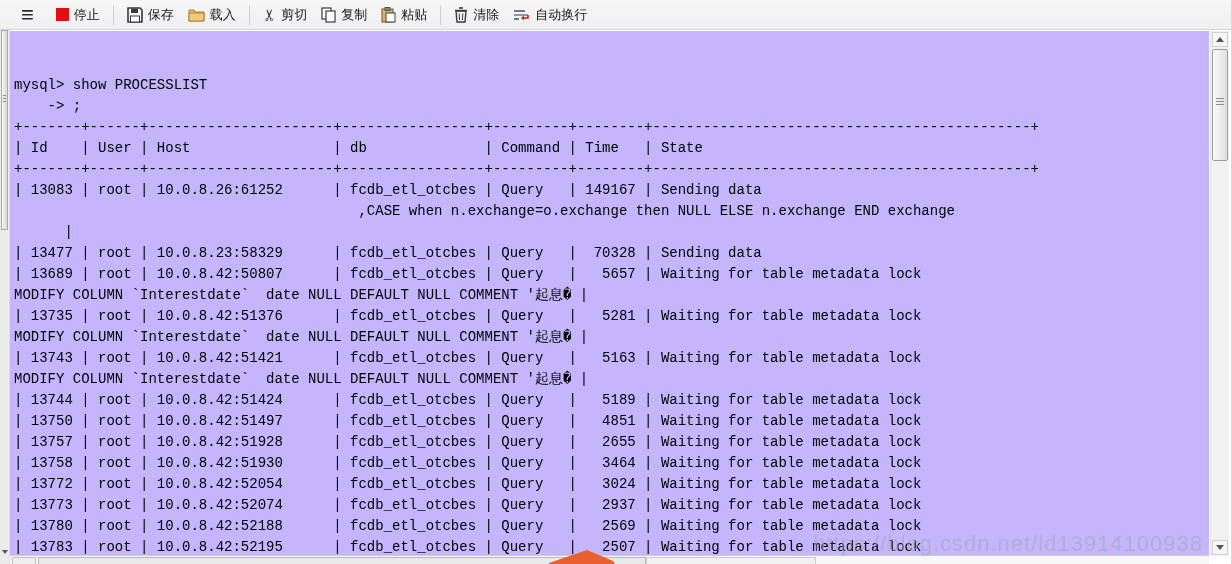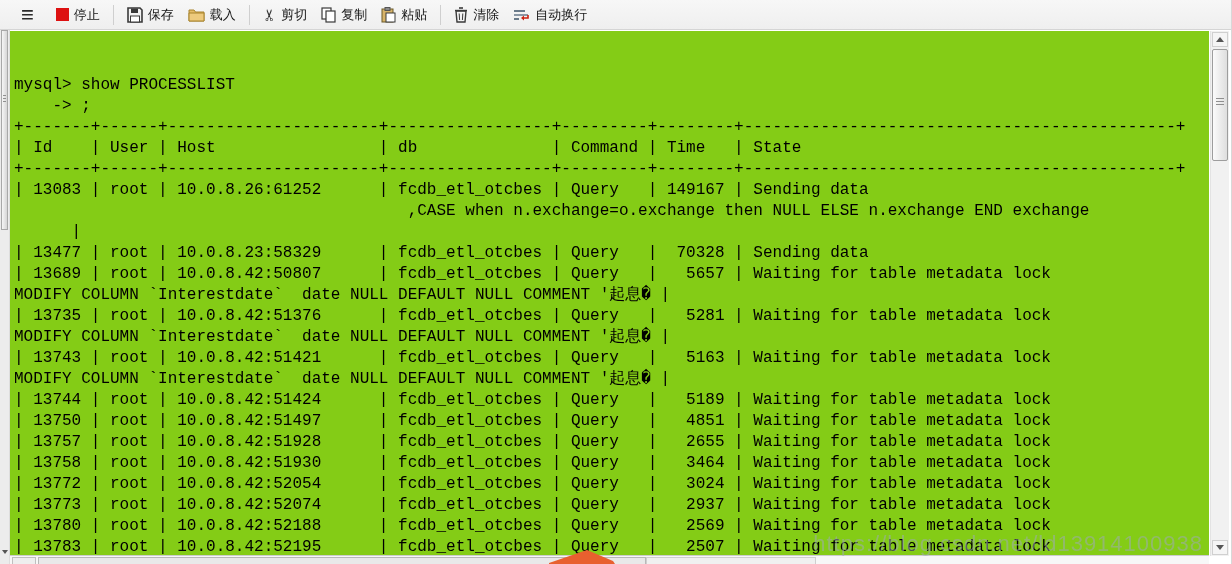--- a/index.html
+++ b/index.html
@@ -17,23 +17,23 @@
   }
   .tb-btn{display:flex;align-items:center;gap:5px;padding:3px 7px;font-size:13px;color:#161616;cursor:default;border-radius:2px;}
   .tb-sep{width:1px;height:20px;background:#cfcfcf;margin:0 6px;}
   .hamburger{font-size:22px;font-weight:bold;color:#2a2a2a;line-height:1;margin:0 8px 0 4px;}
   .stop-square{width:13px;height:13px;background:#dd1111;display:inline-block;}
   .ico{display:inline-block;line-height:0;}
   .scissors-glyph{font-size:16px;color:#333;line-height:1;transform:rotate(-90deg);display:inline-block;}
   
   .terminal{
     position:absolute;top:31px;left:10px;right:22px;bottom:8px;
-    background:#84cc16;overflow:hidden;
+    background:#c4b5fd;overflow:hidden;
     font-family:"Liberation Mono","DejaVu Sans Mono",monospace;
-    font-size:16px;line-height:21px;color:#000;
+    font-size:14px;line-height:21px;color:#000;
     white-space:pre;padding:2px 0 0 4px;
   }
   .tline{height:21px;}
   
   .vscroll{position:absolute;top:31px;right:2px;width:18px;bottom:8px;background:#f1f1f1;border-left:1px solid #e3e3e3;}
   .v-arrow{position:absolute;left:1px;right:1px;height:15px;background:#f5f5f5;border:1px solid #d0d0d0;box-sizing:border-box;}
   .v-arrow.up{top:1px;}
   .v-arrow.down{bottom:1px;}
   .tri-up{width:0;height:0;border-left:4px solid transparent;border-right:4px solid transparent;border-bottom:5px solid #555;margin:4px auto 0;}
   .tri-down{width:0;height:0;border-left:4px solid transparent;border-right:4px solid transparent;border-top:5px solid #555;margin:4px auto 0;}

